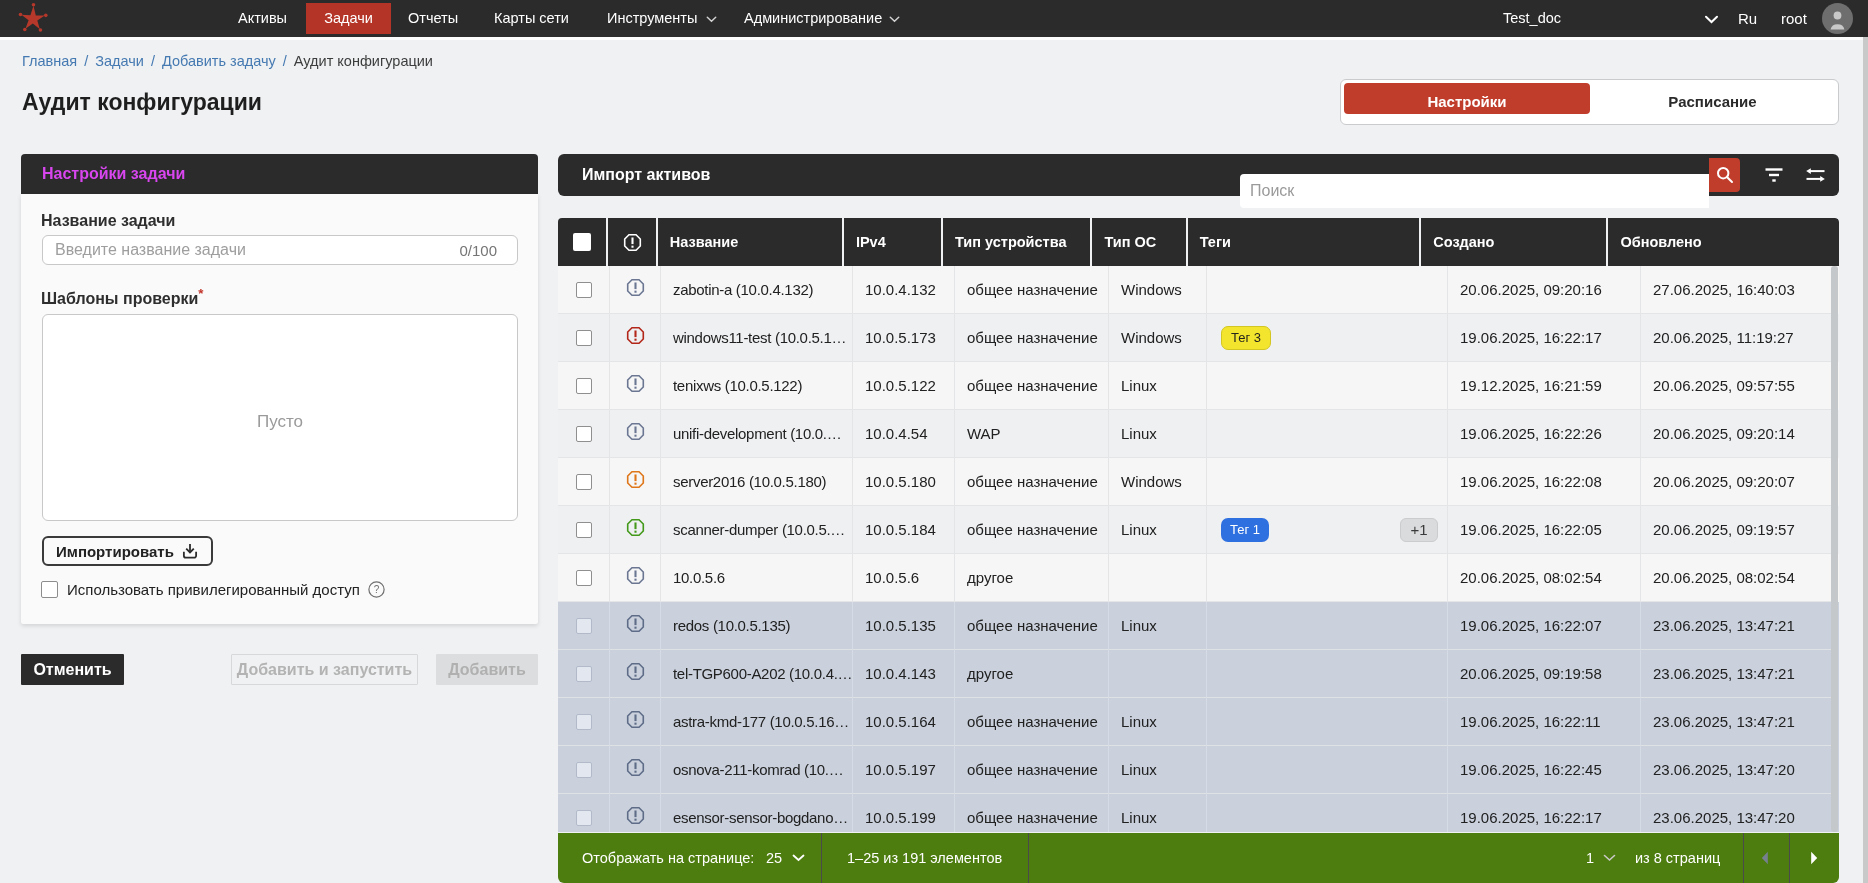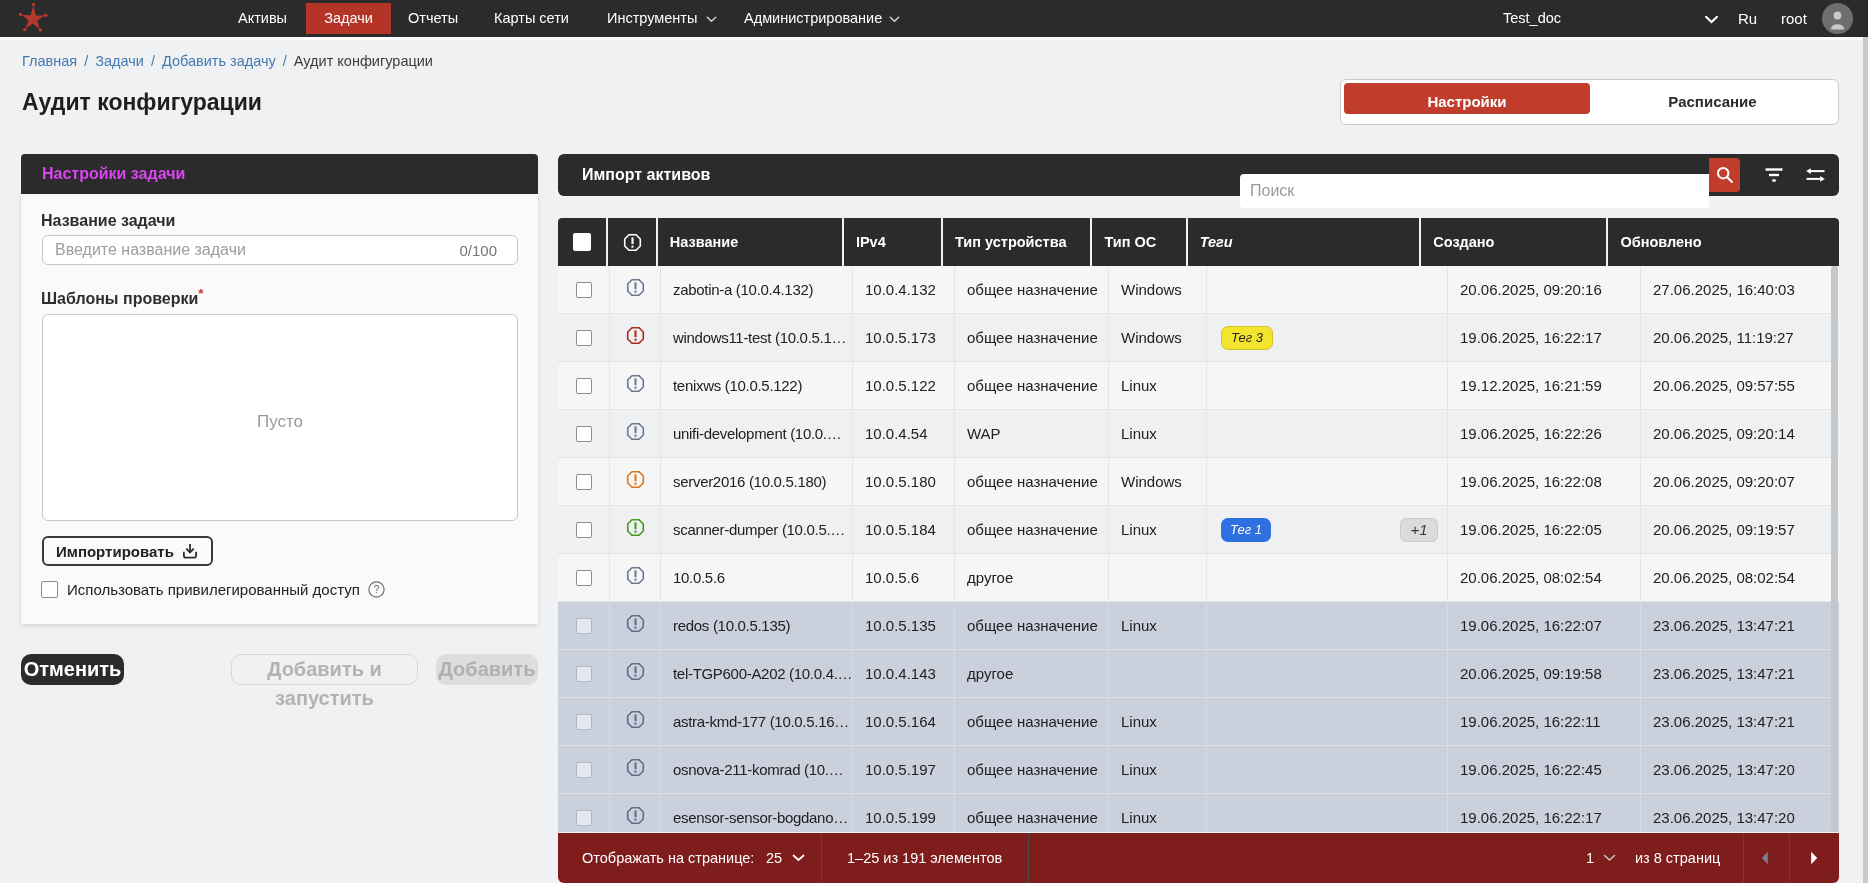--- a/index.html
+++ b/index.html
@@ -39,21 +39,21 @@
   #bigbox { position:absolute; left:21px; top:120px; width:476px; height:207px; background:#fff; border:1px solid #c8c8c8; border-radius:6px; }
   #bigbox span { position:absolute; left:0; right:0; top:97px; text-align:center; color:#9a9a9a; font-size:17px; }
   #imp-btn { position:absolute; left:21px; top:342px; height:30px; background:#fafafa; border:2px solid #3a3a3a; border-radius:6px; display:flex; align-items:center; padding:0 12px; font-size:15px; font-weight:bold; color:#222; }
   #imp-btn svg { margin-left:7px; }
   #chk-row { position:absolute; left:20px; top:387px; display:flex; align-items:center; }
   #chk-row .box { width:17px; height:17px; background:#fff; border:1.5px solid #8d8d8d; border-radius:2px; }
   #chk-row .txt { margin-left:9px; font-size:15px; color:#222; }
   #chk-row .q { margin-left:8px; }
 
   
-  .act-btn { position:absolute; top:654px; height:31px; border-radius:10px; font-size:20px; font-weight:bold; text-align:center; line-height:31px; }
+  .act-btn { position:absolute; top:654px; height:31px; border-radius:1px; font-size:16px; font-weight:bold; text-align:center; line-height:31px; }
   #btn-cancel { left:21px; width:103px; background:#2b2b2b; color:#fff; }
   #btn-addrun { left:231px; width:187px; background:#f0f1f2; border:1px solid #d7d8d9; color:#b3b3b3; line-height:29px; }
   #btn-add { left:436px; width:102px; background:#dcddde; color:#b0b0b0; }
 
   
   #imp-bar { position:absolute; left:558px; top:154px; width:1281px; height:42px; background:#2b2b2b; border-radius:6px; }
   #imp-bar .t { position:absolute; left:24px; top:0; line-height:42px; color:#fff; font-size:16px; font-weight:bold; }
   #search { position:absolute; left:682px; top:20px; width:469px; height:34px; background:#fff; border-radius:4px 0 0 4px; line-height:34px; padding-left:10px; color:#9a9a9a; font-size:16px; }
   #search-btn { position:absolute; left:1151px; top:4px; width:31px; height:34px; background:#c03d2c; border-radius:0 4px 4px 0; }
   .hicon { position:absolute; top:11px; }
@@ -71,34 +71,34 @@
   .row.sel  { background:#cad1dd; }
   .row.sel .c { border-right-color:#d6dce5; border-bottom-color:#dfe2e5; }
   .cb { width:16px; height:16px; background:#fff; border:1.5px solid #8f8f8f; border-radius:2px; margin:0 auto; }
   .row.sel .cb { background:#e3e8f0; border-color:#b2bac9; }
   .c0 { width:52px; justify-content:center; padding-left:0 !important; }
   .c1 { width:51px; justify-content:center; padding-left:0 !important; }
   .c2 { width:192px; }
   .c3 { width:102px; }
   .c4 { width:154px; }
   .c5 { width:98px; }
-  .c6 { width:241px; position:relative;font-style:italic; }
+  .c6 { width:241px; position:relative; }
   .c7 { width:193px; }
   .c8 { width:190px; border-right:none !important; }
   #thead .c0 { width:52px; } #thead .c1 { width:51px; } #thead .c8 { width:238px; border-radius:0 4px 0 0; }
   .tag { display:inline-block; height:24px; line-height:24px; border-radius:7px; padding:0 9px; font-size:13px; margin-left:2px; }
   .tag.y { background:#f3e52d; border:1px solid #d3c623; color:#26251c; line-height:22px; }
   .tag.b { background:#2f70e0; color:#fff; }
   .plus1 { position:absolute; right:9px; top:12px; width:38px; height:24px; background:#dadbdd; border:1px solid #cbccce; border-radius:6px; color:#3a3a3a; font-size:15px; text-align:center; line-height:22px; }
 
   
   #tsb { position:absolute; left:1831px; top:266px; width:7px; height:566px; background:#c5c8cb; border-radius:3px; }
 
   
-  #pager { position:absolute; left:558px; top:833px; width:1281px; height:50px; background:#7f1d1d; border-radius:0 0 6px 6px; color:#fff; font-size:14.5px; }
+  #pager { position:absolute; left:558px; top:833px; width:1281px; height:50px; background:#4d7c0f; border-radius:0 0 6px 6px; color:#fff; font-size:14.5px; }
   #pager .vs { position:absolute; top:0; width:1px; height:50px; background:#4a4a4a; }
   #pager span { position:absolute; line-height:50px; white-space:nowrap; }
 
   
   #psb { position:absolute; left:1863px; top:37px; width:5px; height:846px; background:#c9c9c9; }
 </style>
 </head>
 <body>
 
 <div id="topbar">

